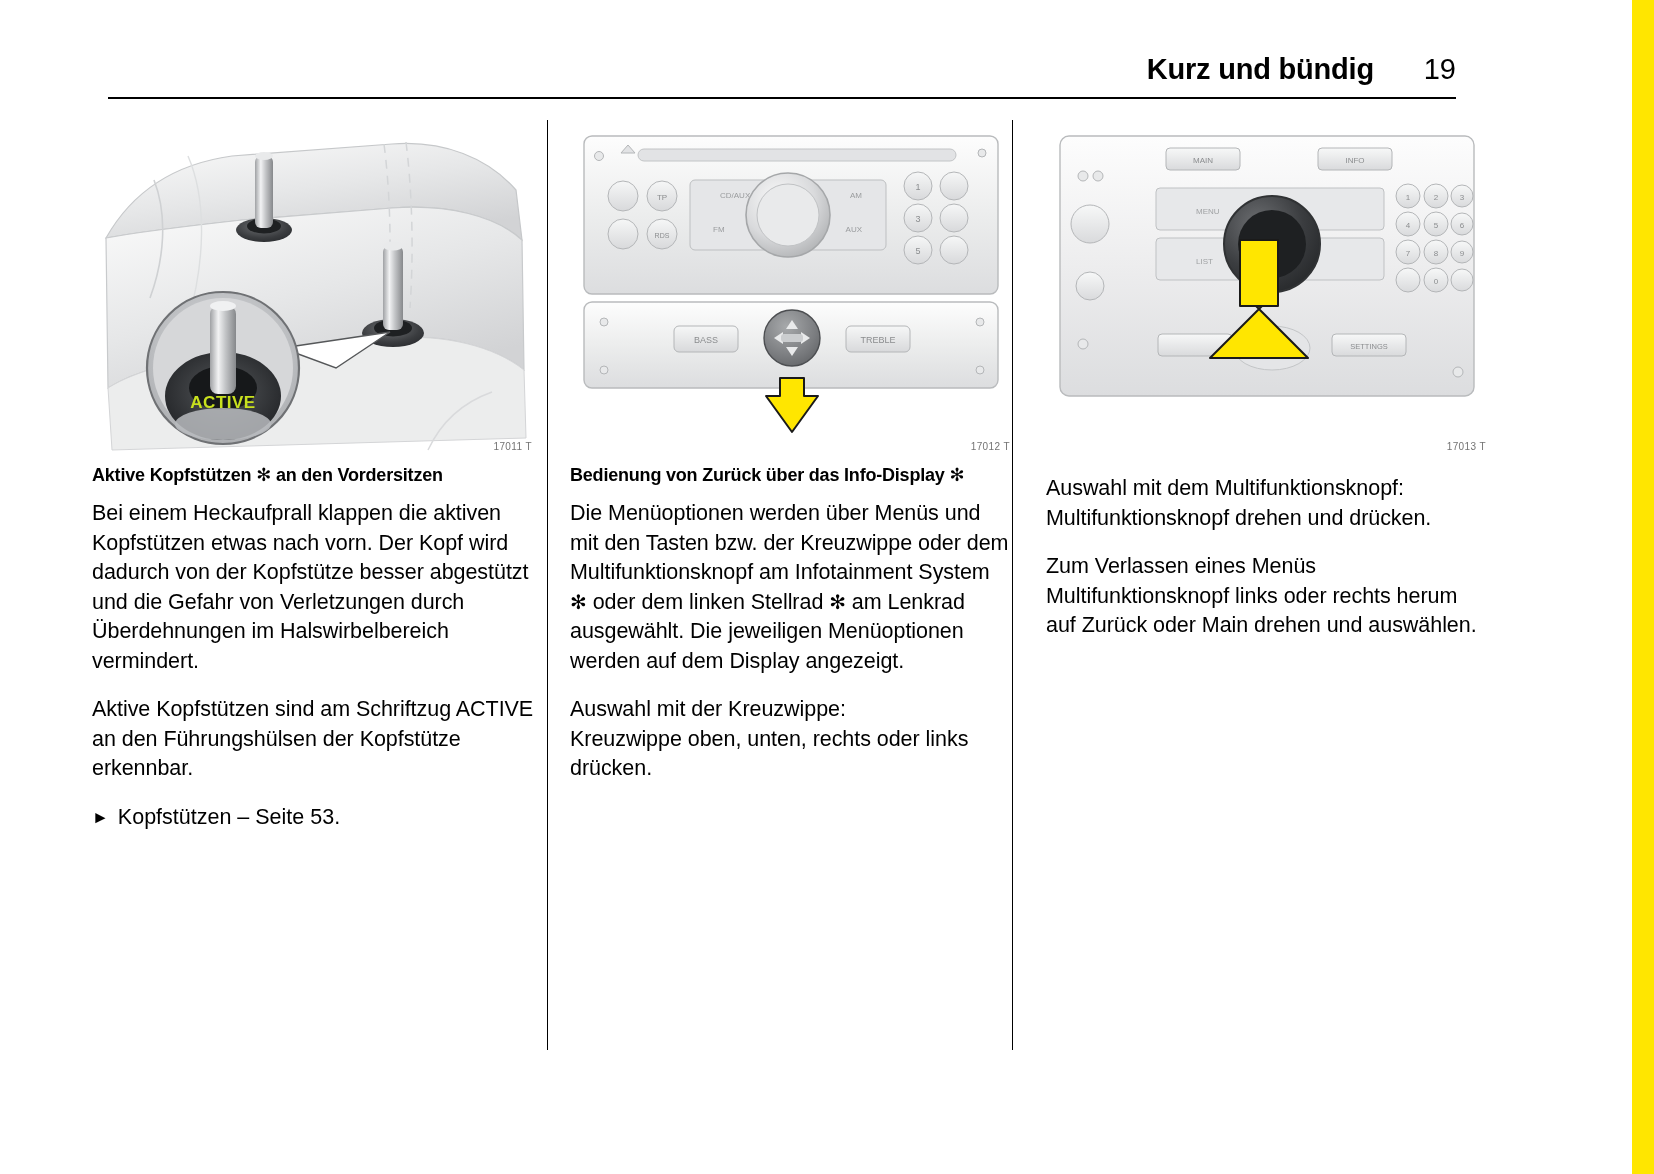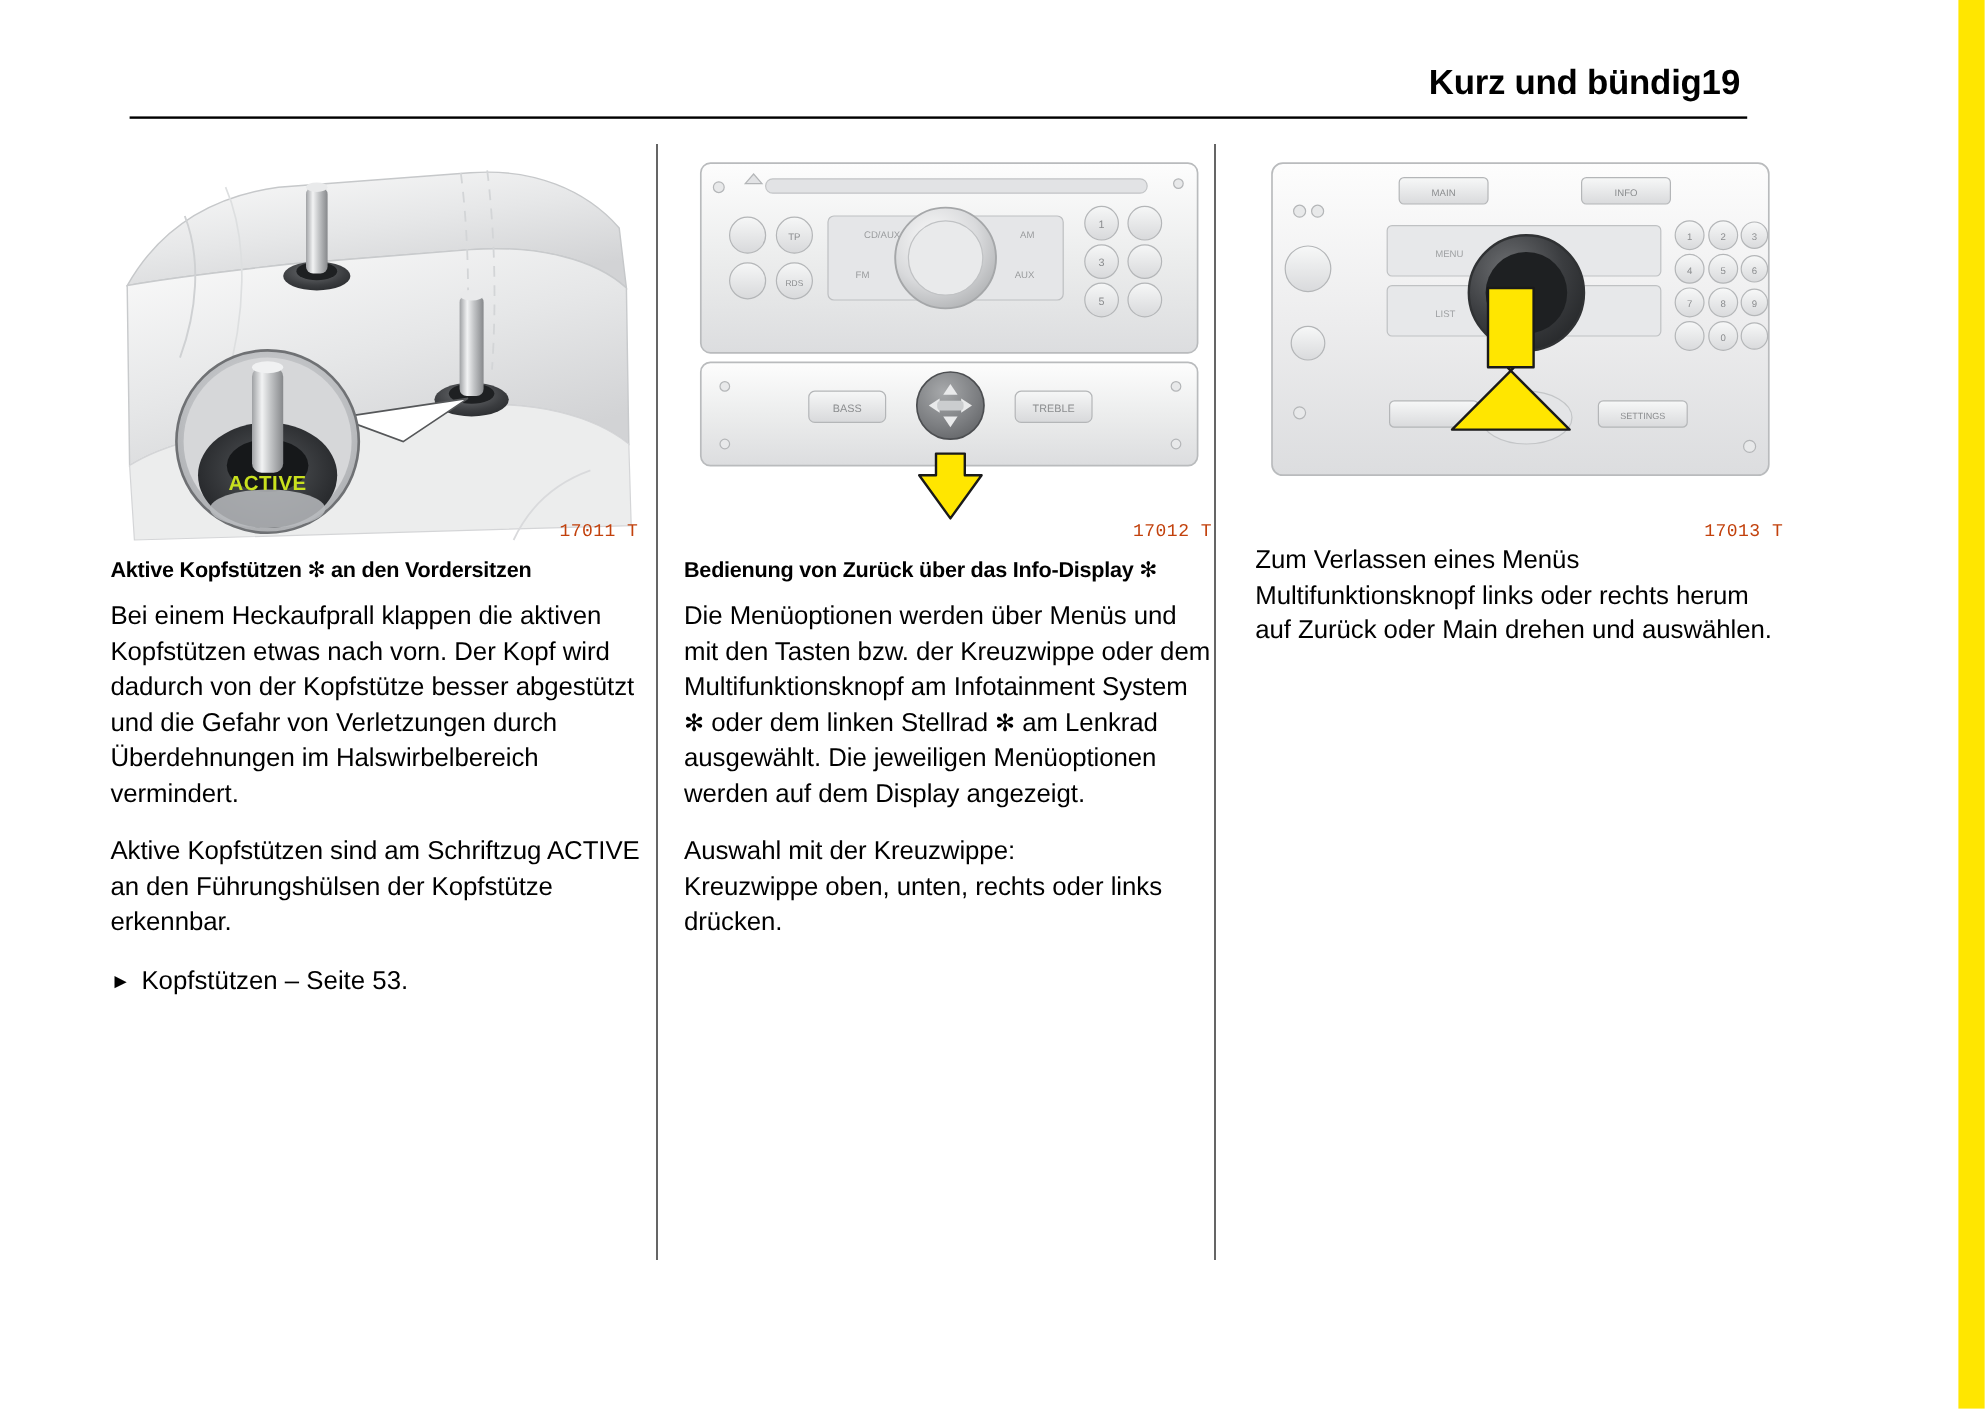--- a/index.html
+++ b/index.html
@@ -22,21 +22,21 @@
   
   .header{
     position:absolute;left:108px;top:52px;width:1348px;height:52px;
     display:flex;align-items:flex-start;justify-content:flex-end;
   }
   .header-title{
     font-size:29px;font-weight:bold;letter-spacing:-0.2px;
     line-height:34px;
   }
   .header-pageno{
-    font-size:29px;font-weight:bold;width:38px;
+    font-size:29px;font-weight:normal;margin-left:44px;width:38px;text-align:right;
     line-height:34px;
   }
   .header-rule{
     position:absolute;left:108px;top:97px;width:1348px;height:2px;background:#000;
   }
 
   
   .col{
     position:absolute;top:120px;width:442px;
   }
@@ -48,22 +48,22 @@
     position:absolute;top:120px;width:1px;background:#000;height:930px;
   }
   .sep1{left:547px;}
   .sep2{left:1012px;}
 
   
   .figure{position:relative;width:442px;height:332px;}
   .fig-canvas{position:absolute;inset:0;}
   .fig-id{
     position:absolute;right:2px;bottom:0px;
-    font-size:15px;color:#c2410c;letter-spacing:.4px;
-    font-family:Liberation Mono, monospace;
+    font-size:10px;color:#737373;letter-spacing:.4px;
+    font-family:Liberation Sans, sans-serif;
   }
 
   
   h2.sec-title{
     font-size:18px;font-weight:bold;line-height:31px;margin:8px 0 8px 0;
     letter-spacing:-0.2px;
   }
   p.body{
     font-size:21.5px;line-height:29.5px;margin:0 0 19px 0;
     letter-spacing:-0.05px;
@@ -341,19 +341,21 @@
         <text x="323" y="229" text-anchor="middle" font-size="7.5" fill="#8b8d8f" font-family="Liberation Sans, sans-serif">SETTINGS</text>
         <ellipse cx="226" cy="228" rx="38" ry="22" fill="#e4e5e7" stroke="#c3c5c7"></ellipse>
         <text x="226" y="238" text-anchor="middle" font-size="9" fill="#a2a4a6" font-family="Liberation Sans, sans-serif">0</text>
         <circle cx="412" cy="252" r="5" fill="#e8e9ea" stroke="#b4b6b8"></circle>
 
         <path d="M226 238 L128 238 L180 186 L158 186 L158 120 L196 120 L196 186 L174 186 Z" transform="translate(36,0)" fill="#ffe600" stroke="#1a1a1a" stroke-width="2" stroke-linejoin="round"></path>
       </svg>
       <div class="fig-id">17013 T</div>
     </div>
 
+    <p class="body" style="white-space:pre-line;margin-top:22px;">Auswahl mit dem Multifunktionsknopf:
+Multifunktionsknopf drehen und drücken.</p>
 
     <p class="body">
       <span>Zum Verlassen eines Menüs Multifunktionsknopf links oder rechts herum auf </span><span class="b">Zurück</span><span> oder </span><span class="b">Main</span><span> drehen und auswählen.</span>
     </p>
   </div>
 
 </div>
 
 </body></html>

